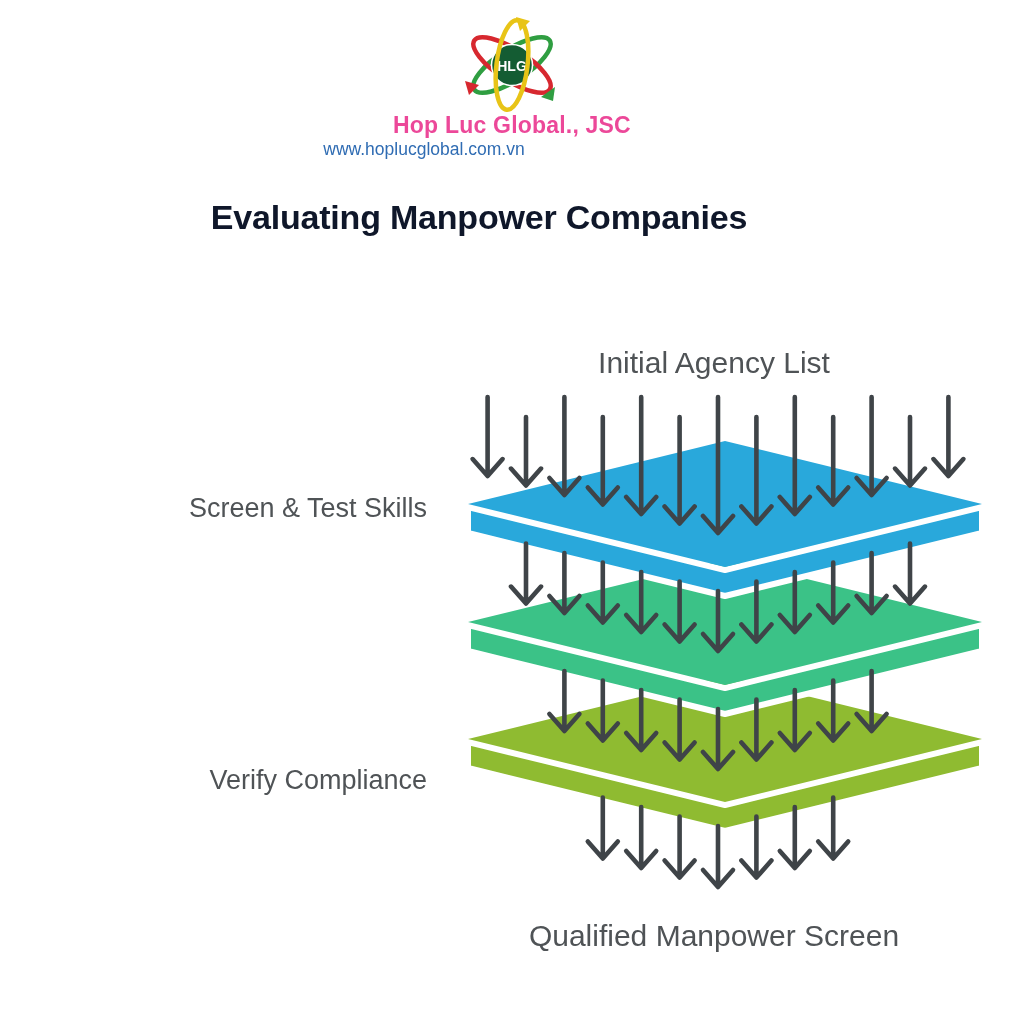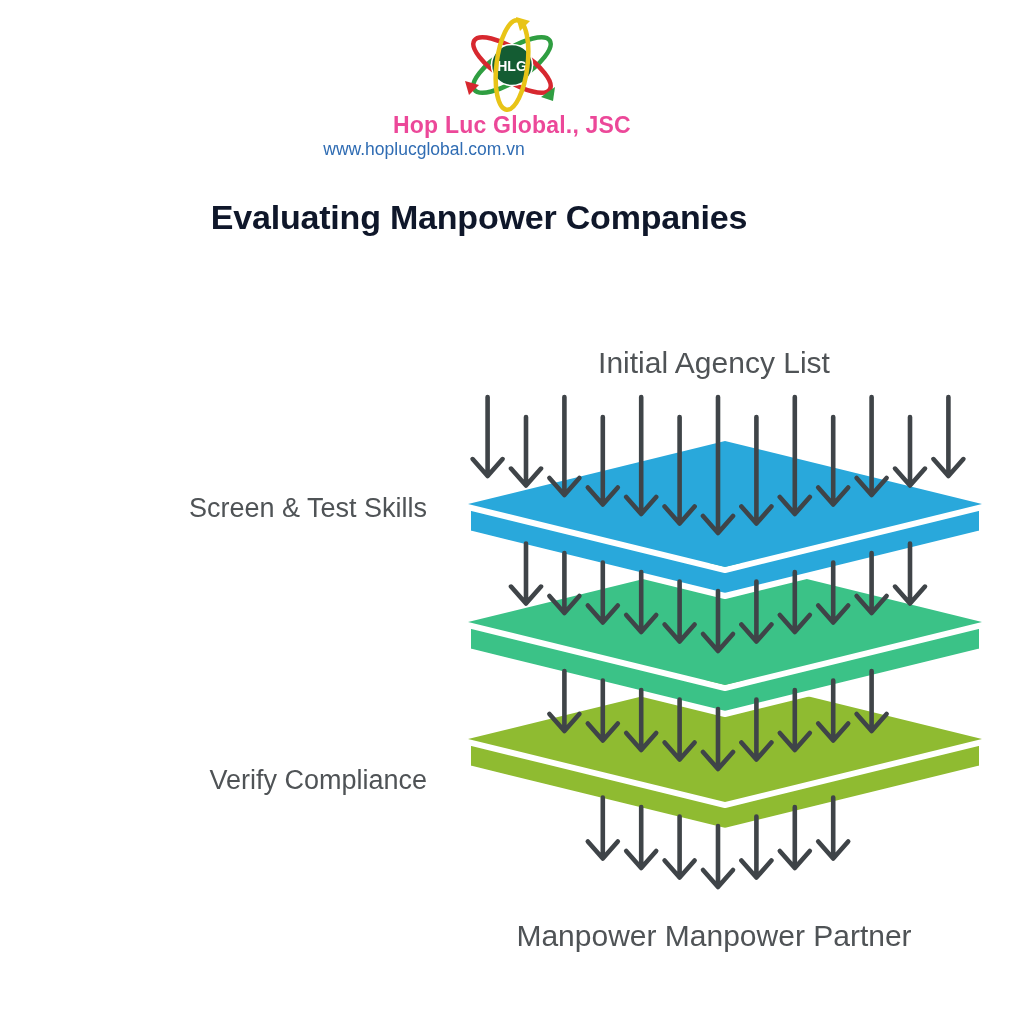--- a/index.html
+++ b/index.html
@@ -87,16 +87,16 @@
         <path d="M 641.2 807.0304 L 641.2 866.0304 M 626.2 851.0304 L 641.2 868.0304 L 656.2 851.0304" fill="none" stroke="#3F4448" stroke-width="4.6" stroke-linecap="round" stroke-linejoin="round"></path>
         <path d="M 679.6 816.5152 L 679.6 875.5152 M 664.6 860.5152 L 679.6 877.5152 L 694.6 860.5152" fill="none" stroke="#3F4448" stroke-width="4.6" stroke-linecap="round" stroke-linejoin="round"></path>
         <path d="M 718 826 L 718 885 M 703 870 L 718 887 L 733 870" fill="none" stroke="#3F4448" stroke-width="4.6" stroke-linecap="round" stroke-linejoin="round"></path>
         <path d="M 756.4 816.5152 L 756.4 875.5152 M 741.4 860.5152 L 756.4 877.5152 L 771.4 860.5152" fill="none" stroke="#3F4448" stroke-width="4.6" stroke-linecap="round" stroke-linejoin="round"></path>
         <path d="M 794.8 807.0304 L 794.8 866.0304 M 779.8 851.0304 L 794.8 868.0304 L 809.8 851.0304" fill="none" stroke="#3F4448" stroke-width="4.6" stroke-linecap="round" stroke-linejoin="round"></path>
         <path d="M 833.2 797.5456 L 833.2 856.5456 M 818.2 841.5456 L 833.2 858.5456 L 848.2 841.5456" fill="none" stroke="#3F4448" stroke-width="4.6" stroke-linecap="round" stroke-linejoin="round"></path>
       </svg>
     <div class="lbl top">Initial Agency List</div>
     <div class="lbl step s0">Screen &amp; Test Skills</div>
     <div class="lbl step s2">Verify Compliance</div>
-    <div class="lbl bottom">Manpower Manpower Partner</div>
+    <div class="lbl bottom">Qualified Manpower Screen</div>
   </div>
 
 </div>
 
 </body></html>

